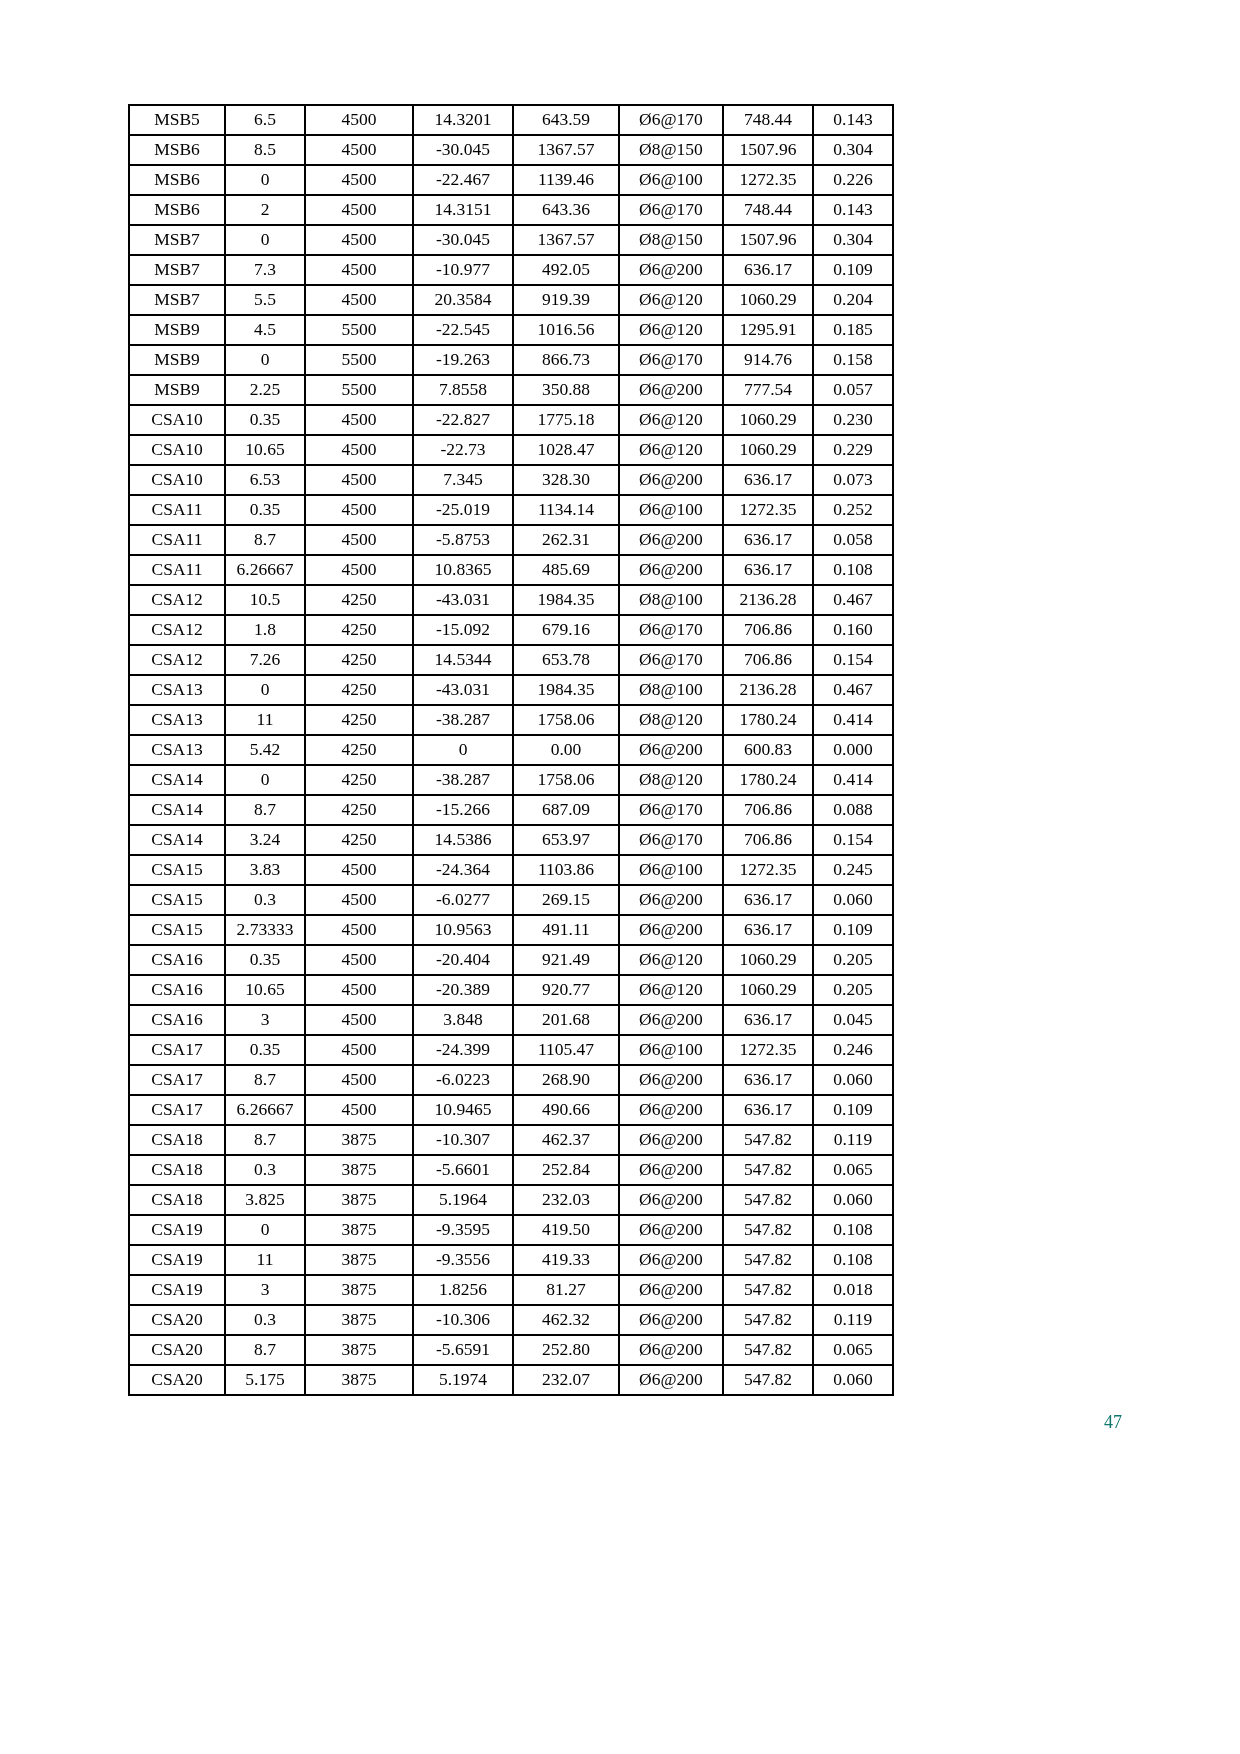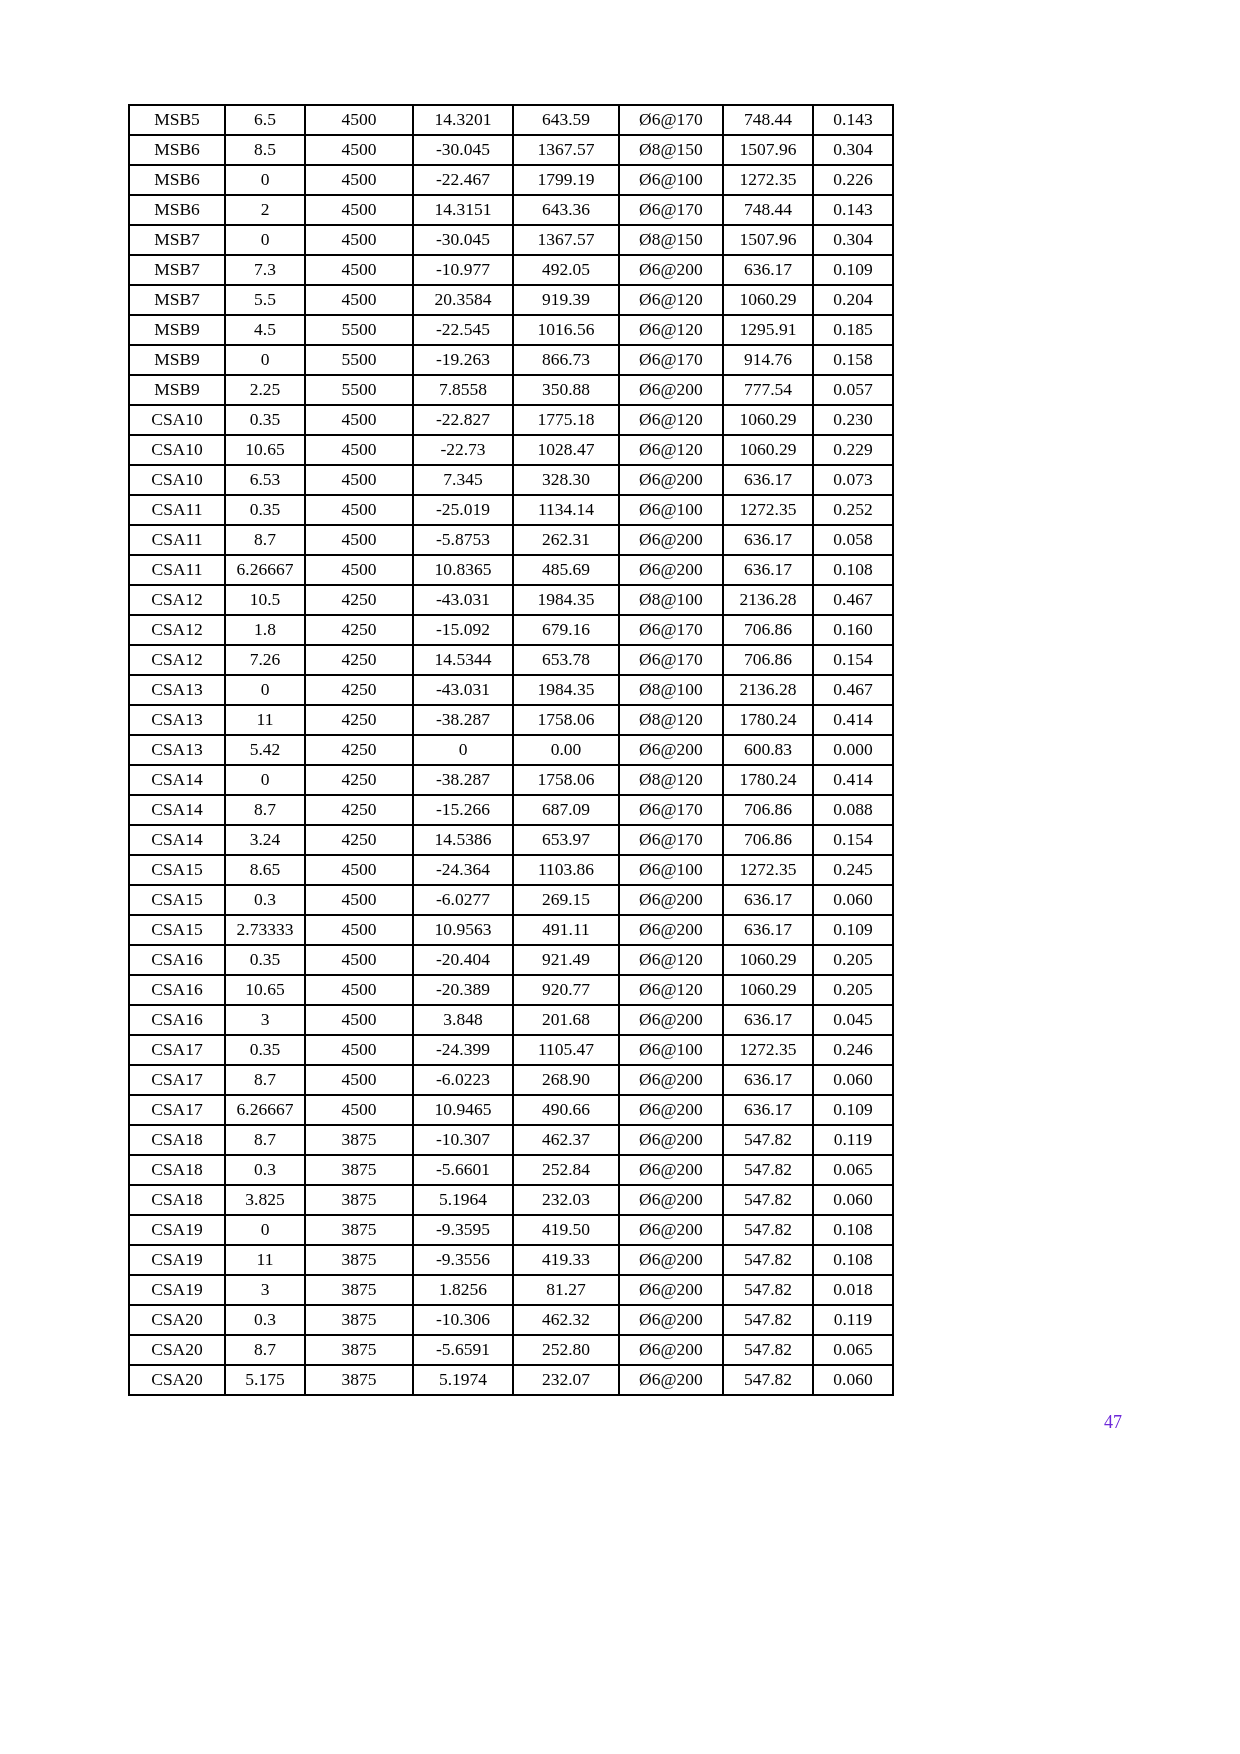--- a/index.html
+++ b/index.html
@@ -42,21 +42,21 @@
   .col-moment   { width: 100px; }
   .col-asreq    { width: 106px; }
   .col-bar      { width: 104px; }
   .col-asprov   { width: 90px; }
   .col-ratio    { width: 80px; }
   .page-number {
     position: absolute;
     right: 118px;
     top: 1412px;
     font-size: 18px;
-    color: #6d28d9;
+    color: #0f766e;
   }
 </style>
 </head>
 <body>
 
 <div class="page">
 
   <div class="table-wrap">
     <table class="data-table">
       <colgroup>
@@ -88,21 +88,21 @@
             <td>1367.57</td>
             <td>Ø8@150</td>
             <td>1507.96</td>
             <td>0.304</td>
           </tr>
           <tr>
             <td>MSB6</td>
             <td>0</td>
             <td>4500</td>
             <td>-22.467</td>
-            <td>1799.19</td>
+            <td>1139.46</td>
             <td>Ø6@100</td>
             <td>1272.35</td>
             <td>0.226</td>
           </tr>
           <tr>
             <td>MSB6</td>
             <td>2</td>
             <td>4500</td>
             <td>14.3151</td>
             <td>643.36</td>
@@ -315,21 +315,21 @@
             <td>3.24</td>
             <td>4250</td>
             <td>14.5386</td>
             <td>653.97</td>
             <td>Ø6@170</td>
             <td>706.86</td>
             <td>0.154</td>
           </tr>
           <tr>
             <td>CSA15</td>
-            <td>8.65</td>
+            <td>3.83</td>
             <td>4500</td>
             <td>-24.364</td>
             <td>1103.86</td>
             <td>Ø6@100</td>
             <td>1272.35</td>
             <td>0.245</td>
           </tr>
           <tr>
             <td>CSA15</td>
             <td>0.3</td>

